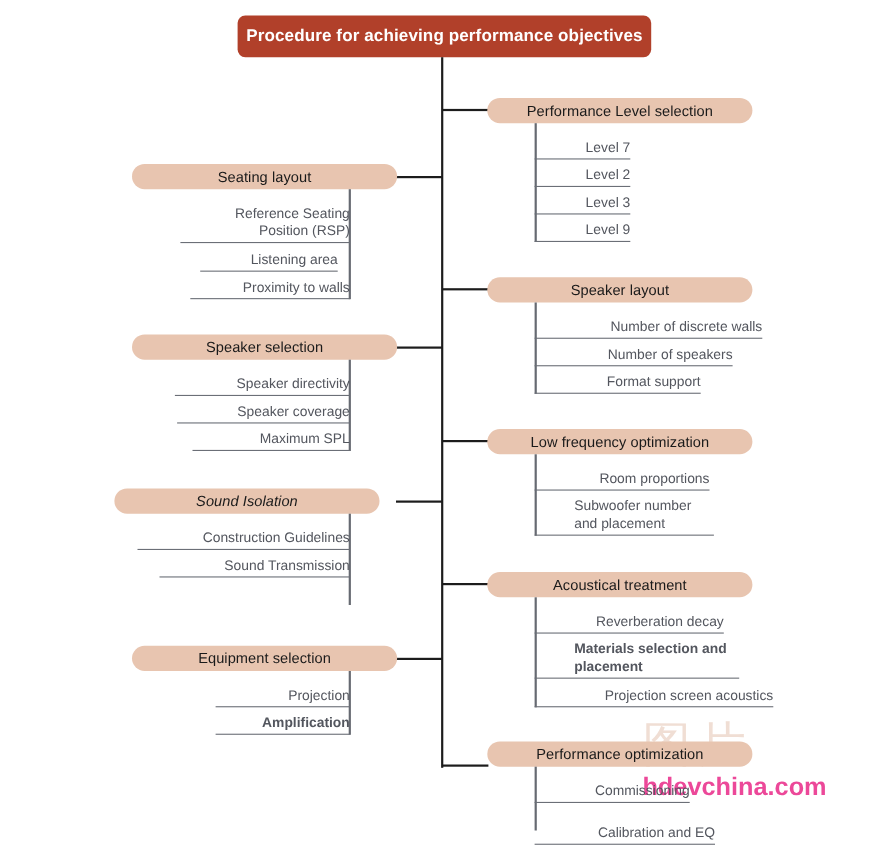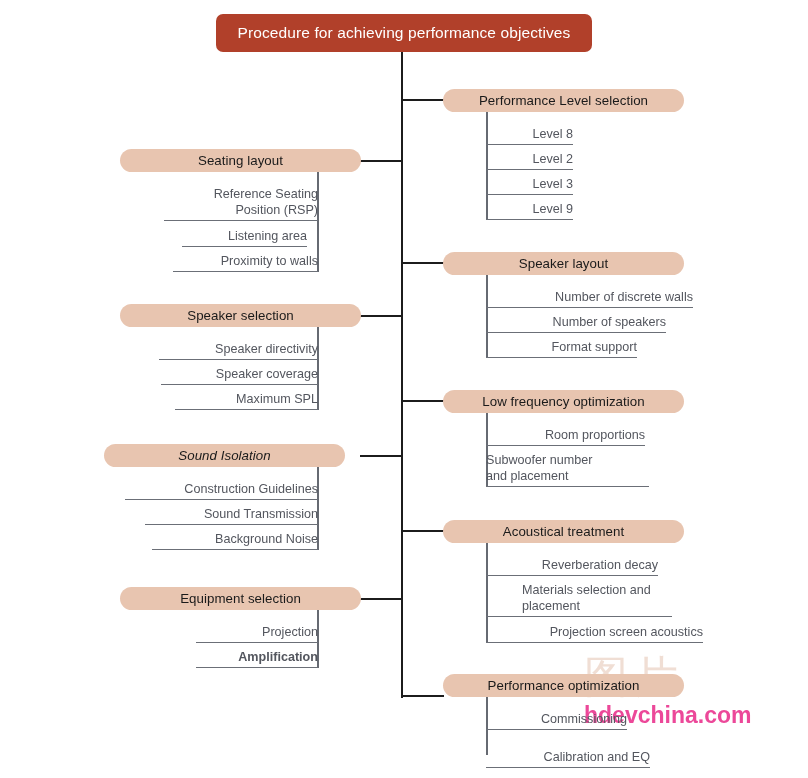--- a/index.html
+++ b/index.html
@@ -49,20 +49,21 @@
     width: 376px; height: 38px;
     background: #b1402a;
     border-radius: 7px;
     color: #ffffff;
     font-size: 15.5px;
     display: flex;
     align-items: center;
     justify-content: center;
     letter-spacing: 0.1px;
     white-space: nowrap;
+    font-weight: bold;
   }
 
   
   #spine {
     position: absolute;
     left: 401px; top: 52px;
     width: 2px; height: 646px;
     background: #1c1c1c;
   }
 
@@ -121,50 +122,50 @@
   </div>
 
   <div id="root-node">Procedure for achieving performance objectives</div>
 
   <div id="spine"></div>
 
   <div class="connector" style="left:402px; top:99px; width:42px;"></div>
   <div class="gbox" style="left:443px; top:89px; width:241px;">Performance Level selection</div>
   <div class="leaves" style="left:486px; top:112px; width:200px; height:108px;">
     <div class="stem" style="left:0px; height:108px;"></div>
-    <div class="leaf right" style="left:0px; top:14px;  width:87px;">Level 8</div>
+    <div class="leaf right" style="left:0px; top:14px;  width:87px;">Level 7</div>
     <div class="leaf right" style="left:0px; top:39px;  width:87px;">Level 2</div>
     <div class="leaf right" style="left:0px; top:64px;  width:87px;">Level 3</div>
     <div class="leaf right" style="left:0px; top:89px;  width:87px;">Level 9</div>
   </div>
 
   <div class="connector" style="left:402px; top:262px; width:42px;"></div>
   <div class="gbox" style="left:443px; top:252px; width:241px;">Speaker layout</div>
   <div class="leaves" style="left:486px; top:275px; width:220px; height:83px;">
     <div class="stem" style="left:0px; height:83px;"></div>
     <div class="leaf right" style="left:0px; top:14px; width:207px;">Number of discrete walls</div>
     <div class="leaf right" style="left:0px; top:39px; width:180px;">Number of speakers</div>
     <div class="leaf right" style="left:0px; top:64px; width:151px;">Format support</div>
   </div>
 
   <div class="connector" style="left:402px; top:400px; width:42px;"></div>
   <div class="gbox" style="left:443px; top:390px; width:241px;">Low frequency optimization</div>
   <div class="leaves" style="left:486px; top:413px; width:200px; height:74px;">
     <div class="stem" style="left:0px; height:74px;"></div>
     <div class="leaf right" style="left:0px; top:14px; width:159px;">Room proportions</div>
-    <div class="leaf left" style="left:0px; top:39px; width:163px; text-align:left; ">Subwoofer number
+    <div class="leaf left" style="left:0px; top:39px; width:163px; text-align:left; padding-left:36px;">Subwoofer number
 and placement</div>
   </div>
 
   <div class="connector" style="left:402px; top:530px; width:42px;"></div>
   <div class="gbox" style="left:443px; top:520px; width:241px;">Acoustical treatment</div>
   <div class="leaves" style="left:486px; top:543px; width:220px; height:100px;">
     <div class="stem" style="left:0px; height:100px;"></div>
     <div class="leaf right" style="left:0px; top:14px; width:172px;">Reverberation decay</div>
-    <div class="leaf left" style="left:0px; top:39px; width:186px; text-align:left; padding-left:36px;">Materials selection and
+    <div class="leaf left" style="left:0px; top:39px; width:186px; text-align:left; padding-left:36px;font-weight:bold;">Materials selection and
 placement</div>
     <div class="leaf right" style="left:0px; top:81px; width:217px;">Projection screen acoustics</div>
   </div>
 
   <div class="connector" style="left:402px; top:695px; width:42px;"></div>
   <div class="gbox" style="left:443px; top:674px; width:241px;">Performance optimization</div>
   <div class="leaves" style="left:486px; top:697px; width:200px; height:58px;">
     <div class="stem" style="left:0px; height:58px;"></div>
     <div class="leaf right" style="left:0px; top:14px; width:141px;">Commissioning</div>
     <div class="leaf right" style="left:0px; top:52px; width:164px;">Calibration and EQ</div>
@@ -188,21 +189,20 @@
     <div class="leaf left" style="left:42px; top:39px; width:157px;">Speaker coverage</div>
     <div class="leaf left" style="left:56px; top:64px; width:143px;">Maximum SPL</div>
   </div>
 
   <div class="connector" style="left:360px; top:455px; width:42px;"></div>
   <div class="gbox" style="left:104px; top:444px; width:241px;font-style:italic;">Sound Isolation</div>
   <div class="leaves" style="left:119px; top:467px; width:200px; height:83px;">
     <div class="stem" style="left:198px; height:83px;"></div>
     <div class="leaf left" style="left:6px;  top:14px; width:193px;">Construction Guidelines</div>
     <div class="leaf left" style="left:26px; top:39px; width:173px;">Sound Transmission</div>
-    <div class="leaf left" style="left:33px; top:64px; width:166px;">Background Noise</div>
   </div>
 
   <div class="connector" style="left:360px; top:598px; width:42px;"></div>
   <div class="gbox" style="left:120px; top:587px; width:241px;">Equipment selection</div>
   <div class="leaves" style="left:119px; top:610px; width:200px; height:58px;">
     <div class="stem" style="left:198px; height:58px;"></div>
     <div class="leaf left" style="left:77px; top:14px; width:122px;">Projection</div>
     <div class="leaf left" style="left:77px; top:39px; width:122px;font-weight:bold;">Amplification</div>
   </div>
 

